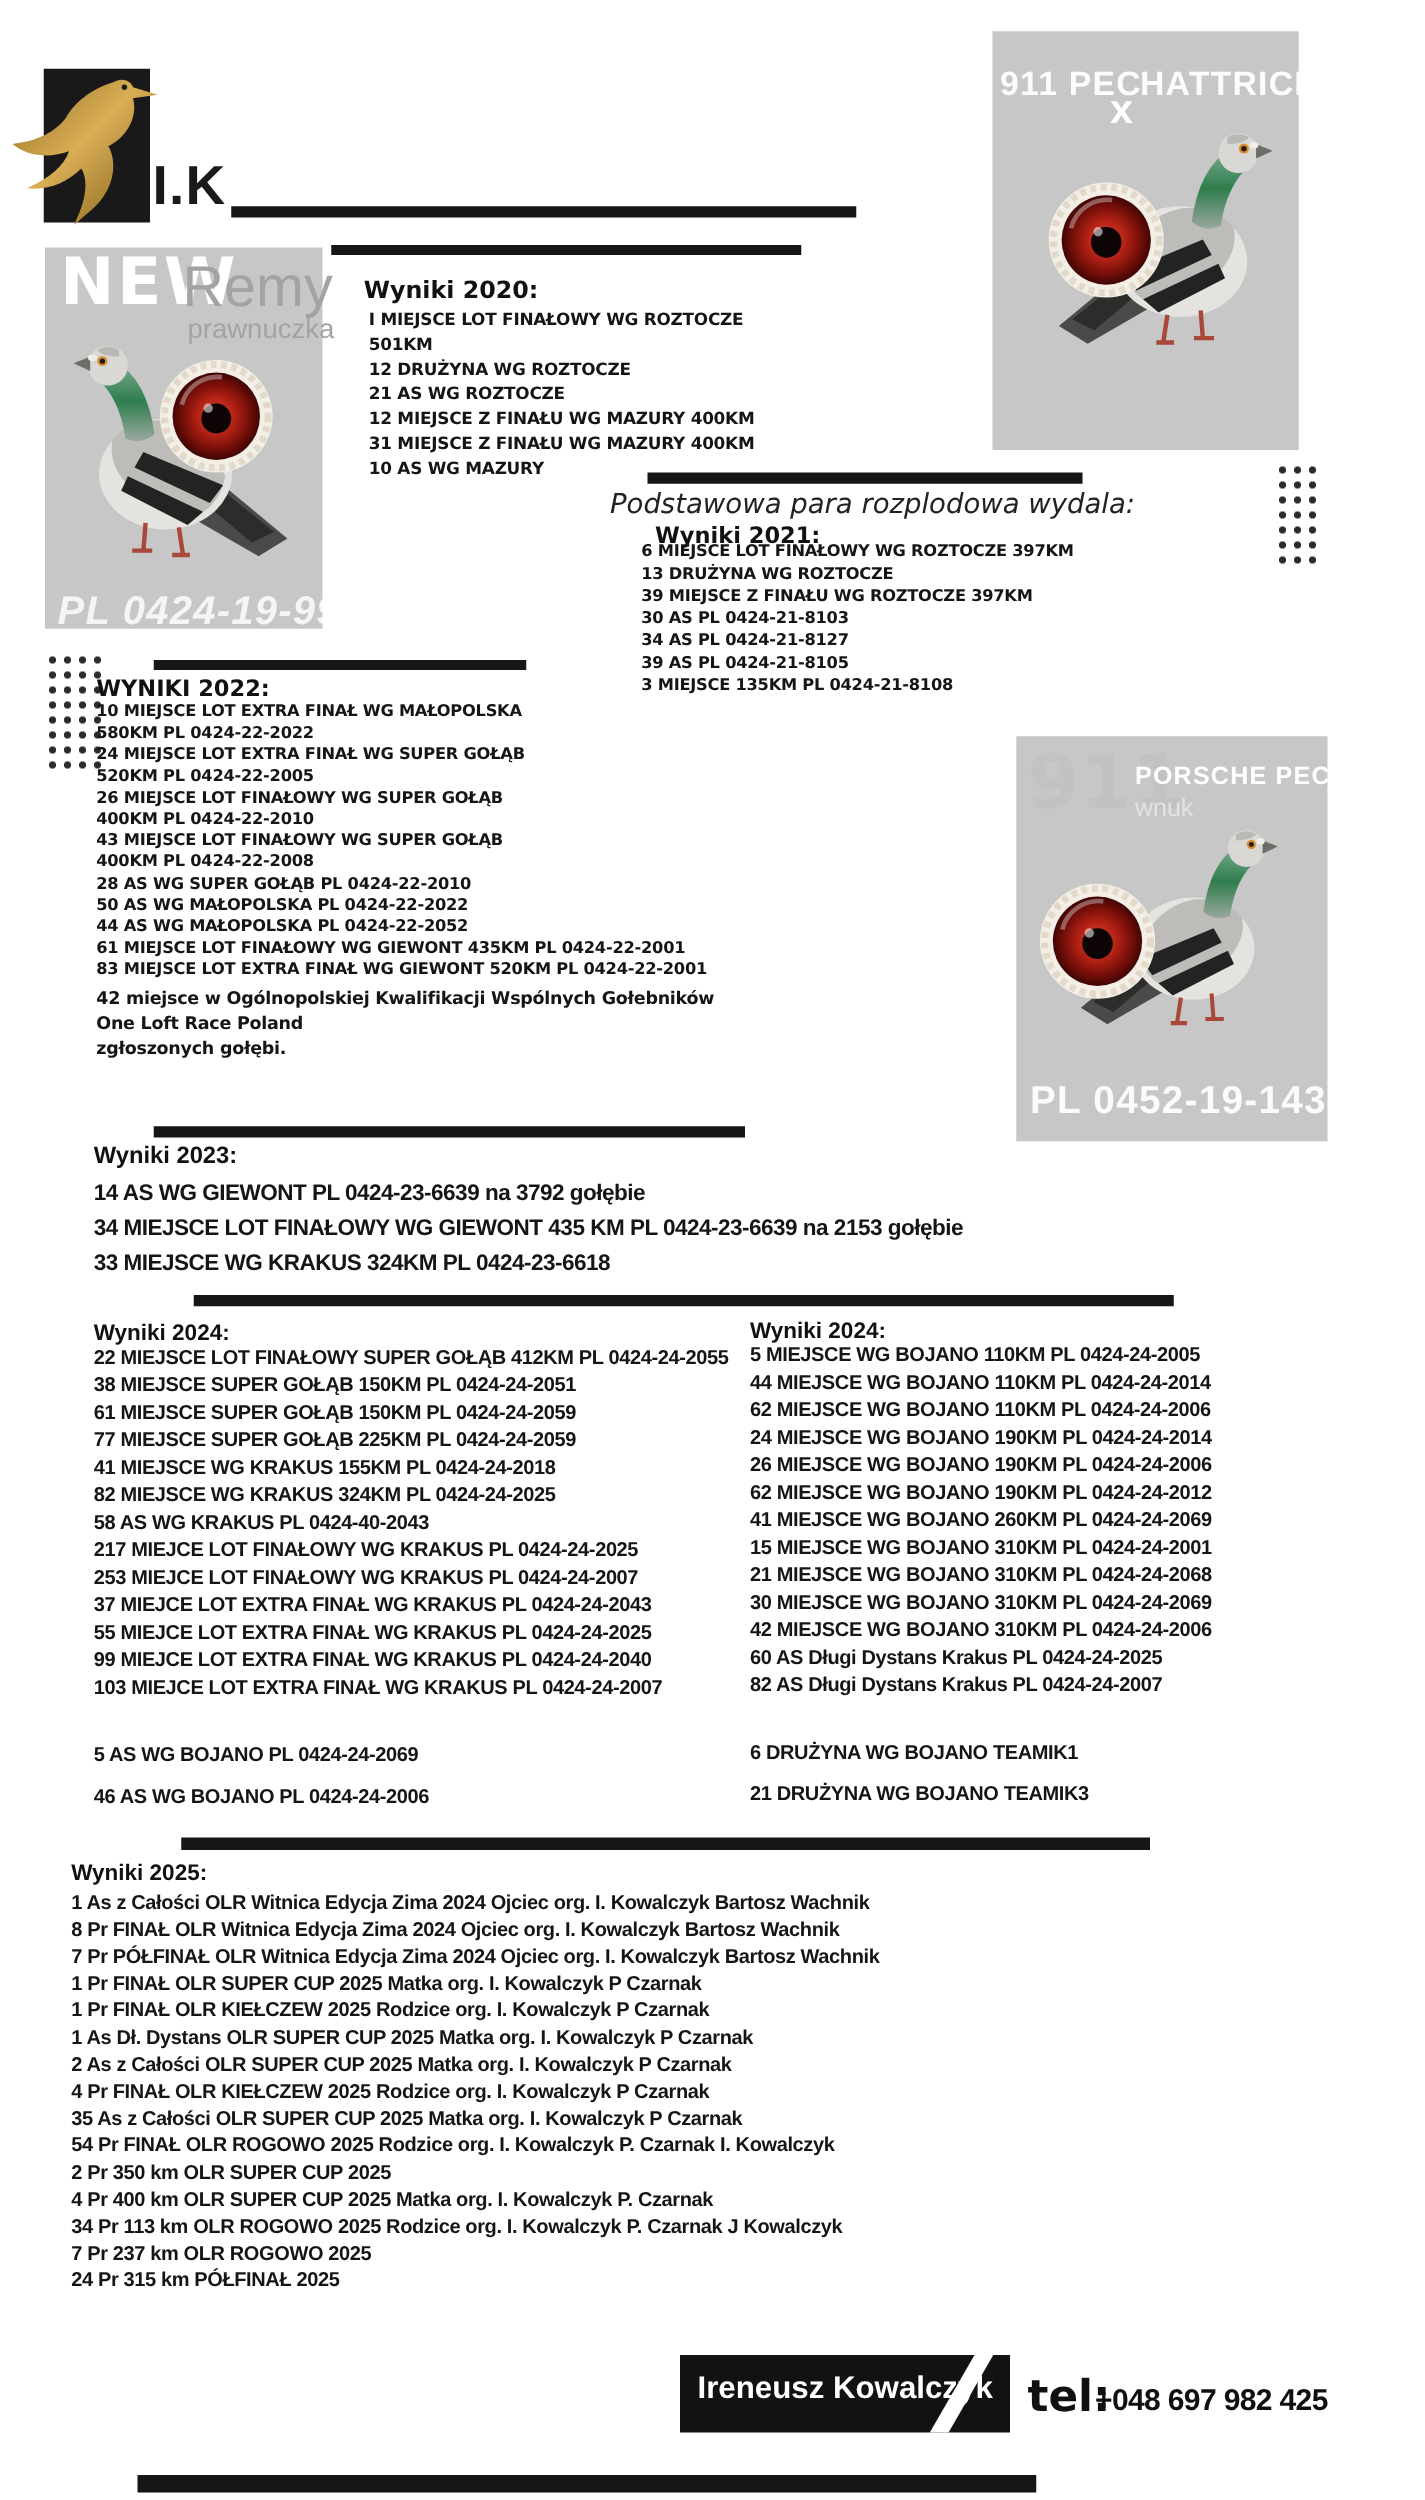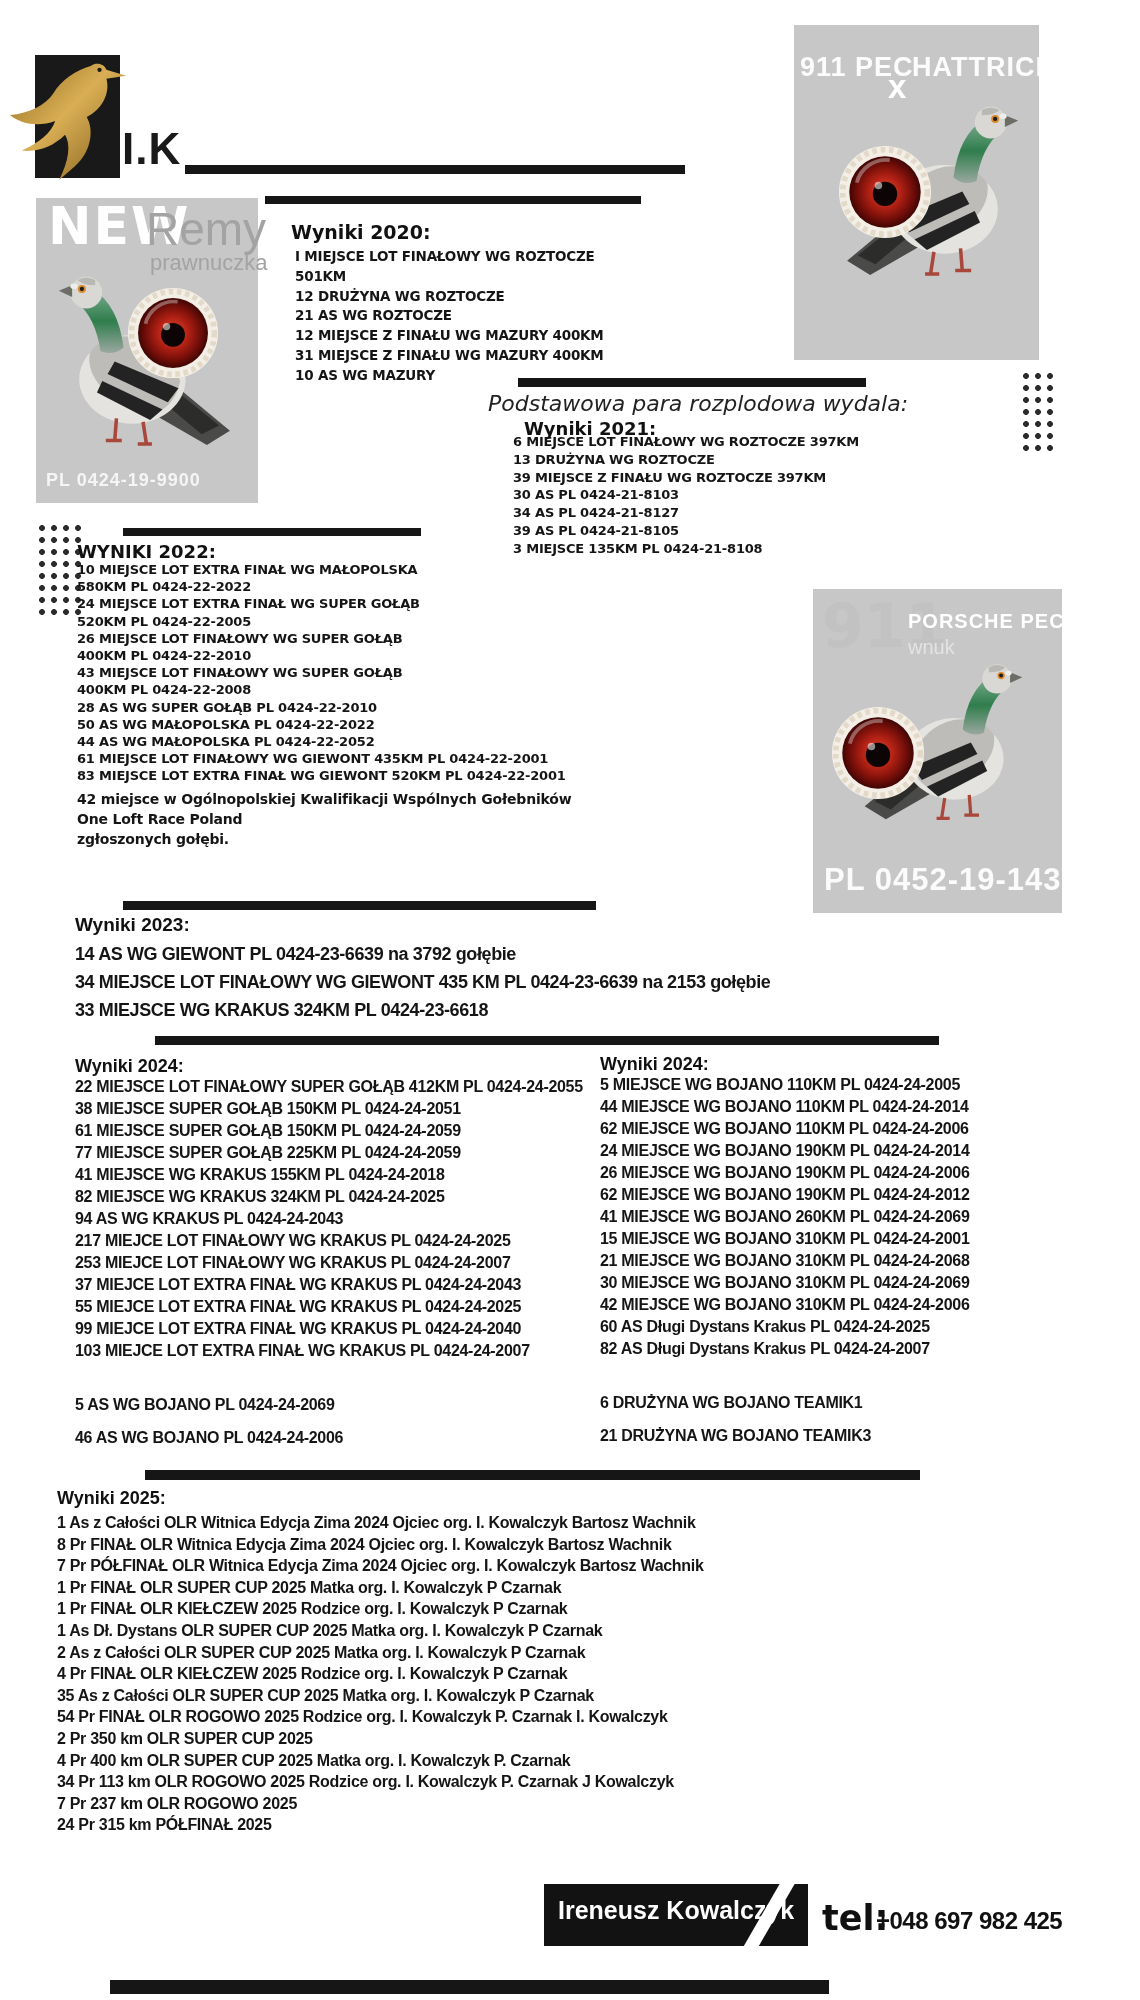--- a/index.html
+++ b/index.html
@@ -20,21 +20,21 @@
   .bar7{left:145px;top:1470px;width:775px;height:10px;}
   .bar8{left:110px;top:1980px;width:719px;height:14px;}
   
   .card{background:#c7c7c7;}
   .card-remy{left:36px;top:198px;width:222px;height:305px;}
   .card-hattrick{left:794px;top:25px;width:245px;height:335px;}
   .card-porsche{left:813px;top:589px;width:249px;height:324px;}
   .remy-new{left:48px;top:200px;font-size:52px;font-weight:bold;color:#fff;letter-spacing:2px;line-height:1;}
   .remy-name{left:146px;top:206px;font-size:46px;font-weight:300;color:#a3a3a3;line-height:1;font-family:"Liberation Sans",sans-serif;}
   .remy-sub{left:150px;top:250px;font-size:22px;color:#a3a3a3;font-family:"Liberation Sans",sans-serif;}
-  .remy-ring{left:46px;top:470px;font-size:18px;font-weight:600;color:rgba(255,255,255,.82);letter-spacing:1px;font-family:"Liberation Sans",sans-serif;}
+  .remy-ring{left:46px;top:470px;font-size:32px;font-weight:600;color:rgba(255,255,255,.82);letter-spacing:1px;font-family:"Liberation Sans",sans-serif;font-style:italic;}
   .hat-left{left:800px;top:52px;font-size:27px;font-weight:bold;color:rgba(255,255,255,.95);font-family:"Liberation Sans",sans-serif;letter-spacing:1px;}
   .hat-x{left:888px;top:68px;font-size:33px;font-weight:bold;color:#fff;font-family:"Liberation Sans",sans-serif;}
   .hat-right{left:912px;top:52px;font-size:27px;font-weight:bold;color:rgba(255,255,255,.95);font-family:"Liberation Sans",sans-serif;letter-spacing:1px;}
   .hat-ring{left:802px;top:316px;font-size:23px;font-weight:700;color:rgba(255,255,255,.92);letter-spacing:1px;font-family:"Liberation Sans",sans-serif;margin-top:40px;}
   .por-num{left:822px;top:596px;font-size:60px;font-weight:bold;color:#c2c2c2;line-height:1;}
   .por-name{left:908px;top:610px;font-size:20px;font-weight:bold;color:#fff;letter-spacing:1px;font-family:"Liberation Sans",sans-serif;}
   .por-sub{left:908px;top:636px;font-size:20px;color:#e3e3e3;font-family:"Liberation Sans",sans-serif;}
   .por-ring{left:824px;top:862px;font-size:31px;font-weight:600;color:rgba(255,255,255,.92);letter-spacing:1px;font-family:"Liberation Sans",sans-serif;}
   .pg{position:absolute;}
   .flip{transform:scaleX(-1);}
@@ -236,21 +236,21 @@
 
   <div class="abs bar bar6"></div>
   <div class="abs sec-title t2024l">Wyniki 2024:</div>
   <div class="abs list l2024l">
       <div>22 MIEJSCE LOT FINAŁOWY SUPER GOŁĄB 412KM PL 0424-24-2055</div>
       <div>38 MIEJSCE SUPER GOŁĄB 150KM PL 0424-24-2051</div>
       <div>61 MIEJSCE SUPER GOŁĄB 150KM PL 0424-24-2059</div>
       <div>77 MIEJSCE SUPER GOŁĄB 225KM PL 0424-24-2059</div>
       <div>41 MIEJSCE WG KRAKUS 155KM PL 0424-24-2018</div>
       <div>82 MIEJSCE WG KRAKUS 324KM PL 0424-24-2025</div>
-      <div>94 AS WG KRAKUS PL 0424-24-2043</div>
+      <div>58 AS WG KRAKUS PL 0424-40-2043</div>
       <div>217 MIEJCE LOT FINAŁOWY WG KRAKUS PL 0424-24-2025</div>
       <div>253 MIEJCE LOT FINAŁOWY WG KRAKUS PL 0424-24-2007</div>
       <div>37 MIEJCE LOT EXTRA FINAŁ WG KRAKUS PL 0424-24-2043</div>
       <div>55 MIEJCE LOT EXTRA FINAŁ WG KRAKUS PL 0424-24-2025</div>
       <div>99 MIEJCE LOT EXTRA FINAŁ WG KRAKUS PL 0424-24-2040</div>
       <div>103 MIEJCE LOT EXTRA FINAŁ WG KRAKUS PL 0424-24-2007</div>
     </div>
   <div class="abs list x2024l">
       <div>5 AS WG BOJANO PL 0424-24-2069</div>
       <div>46 AS WG BOJANO PL 0424-24-2006</div>

